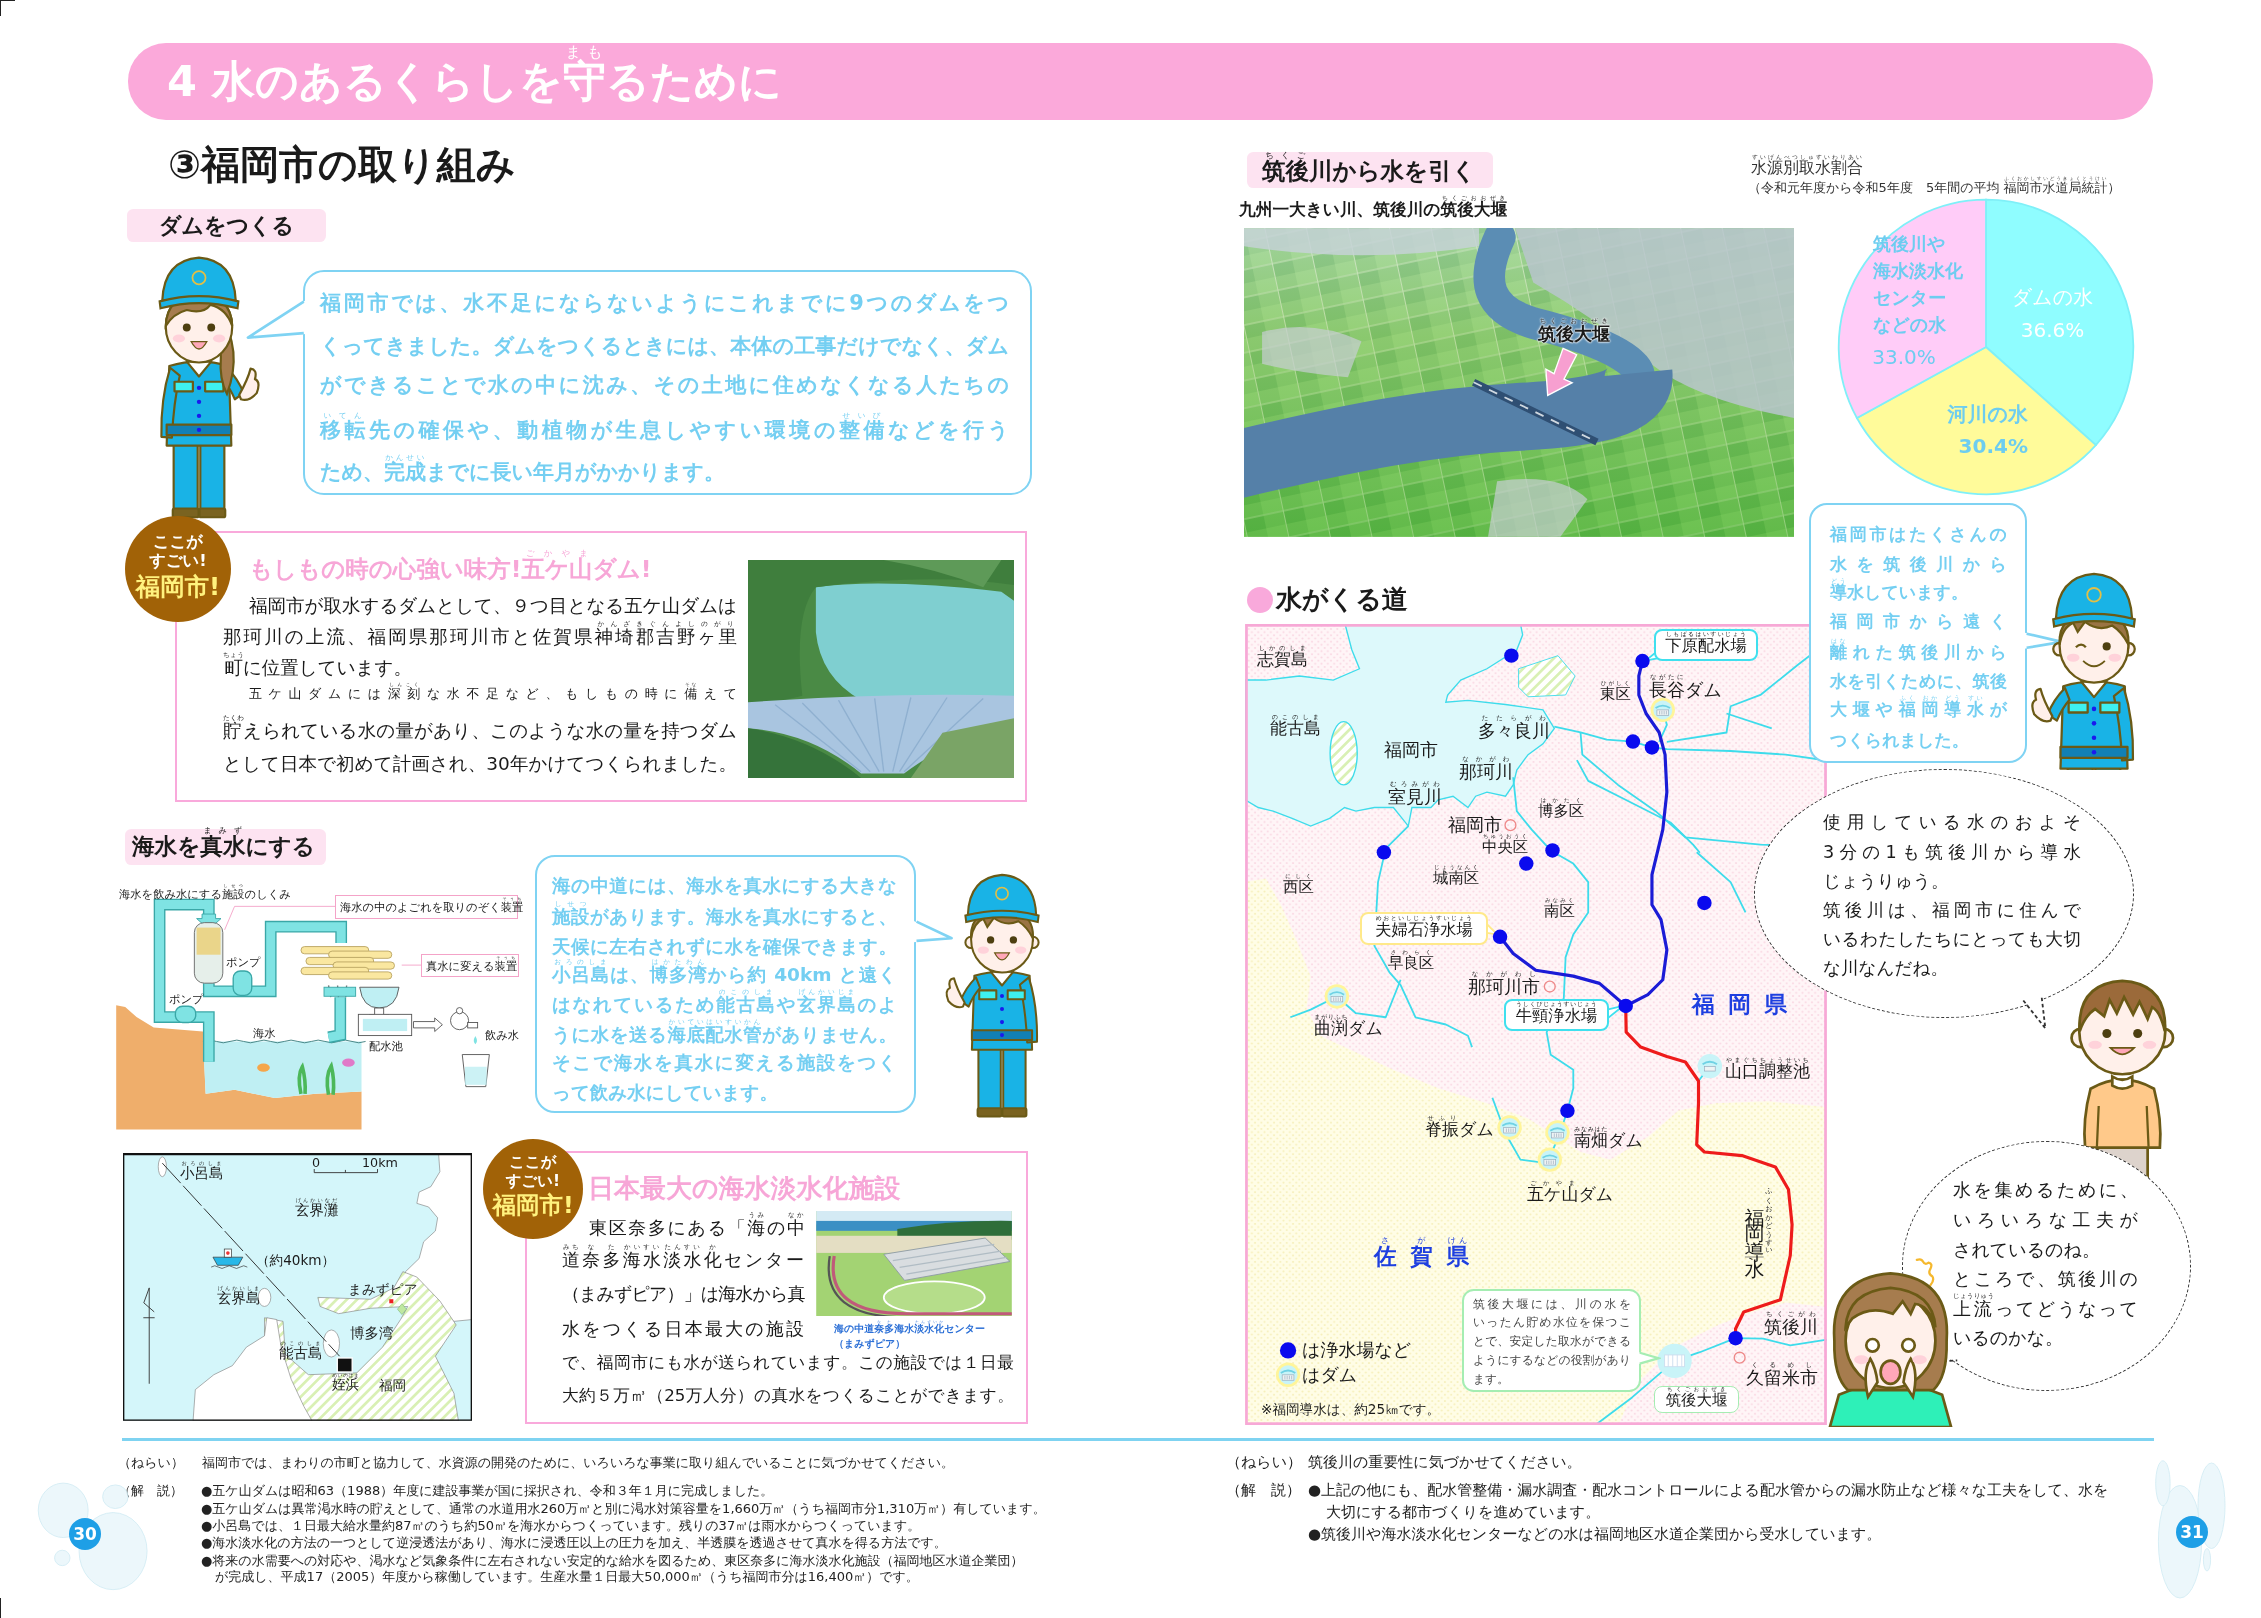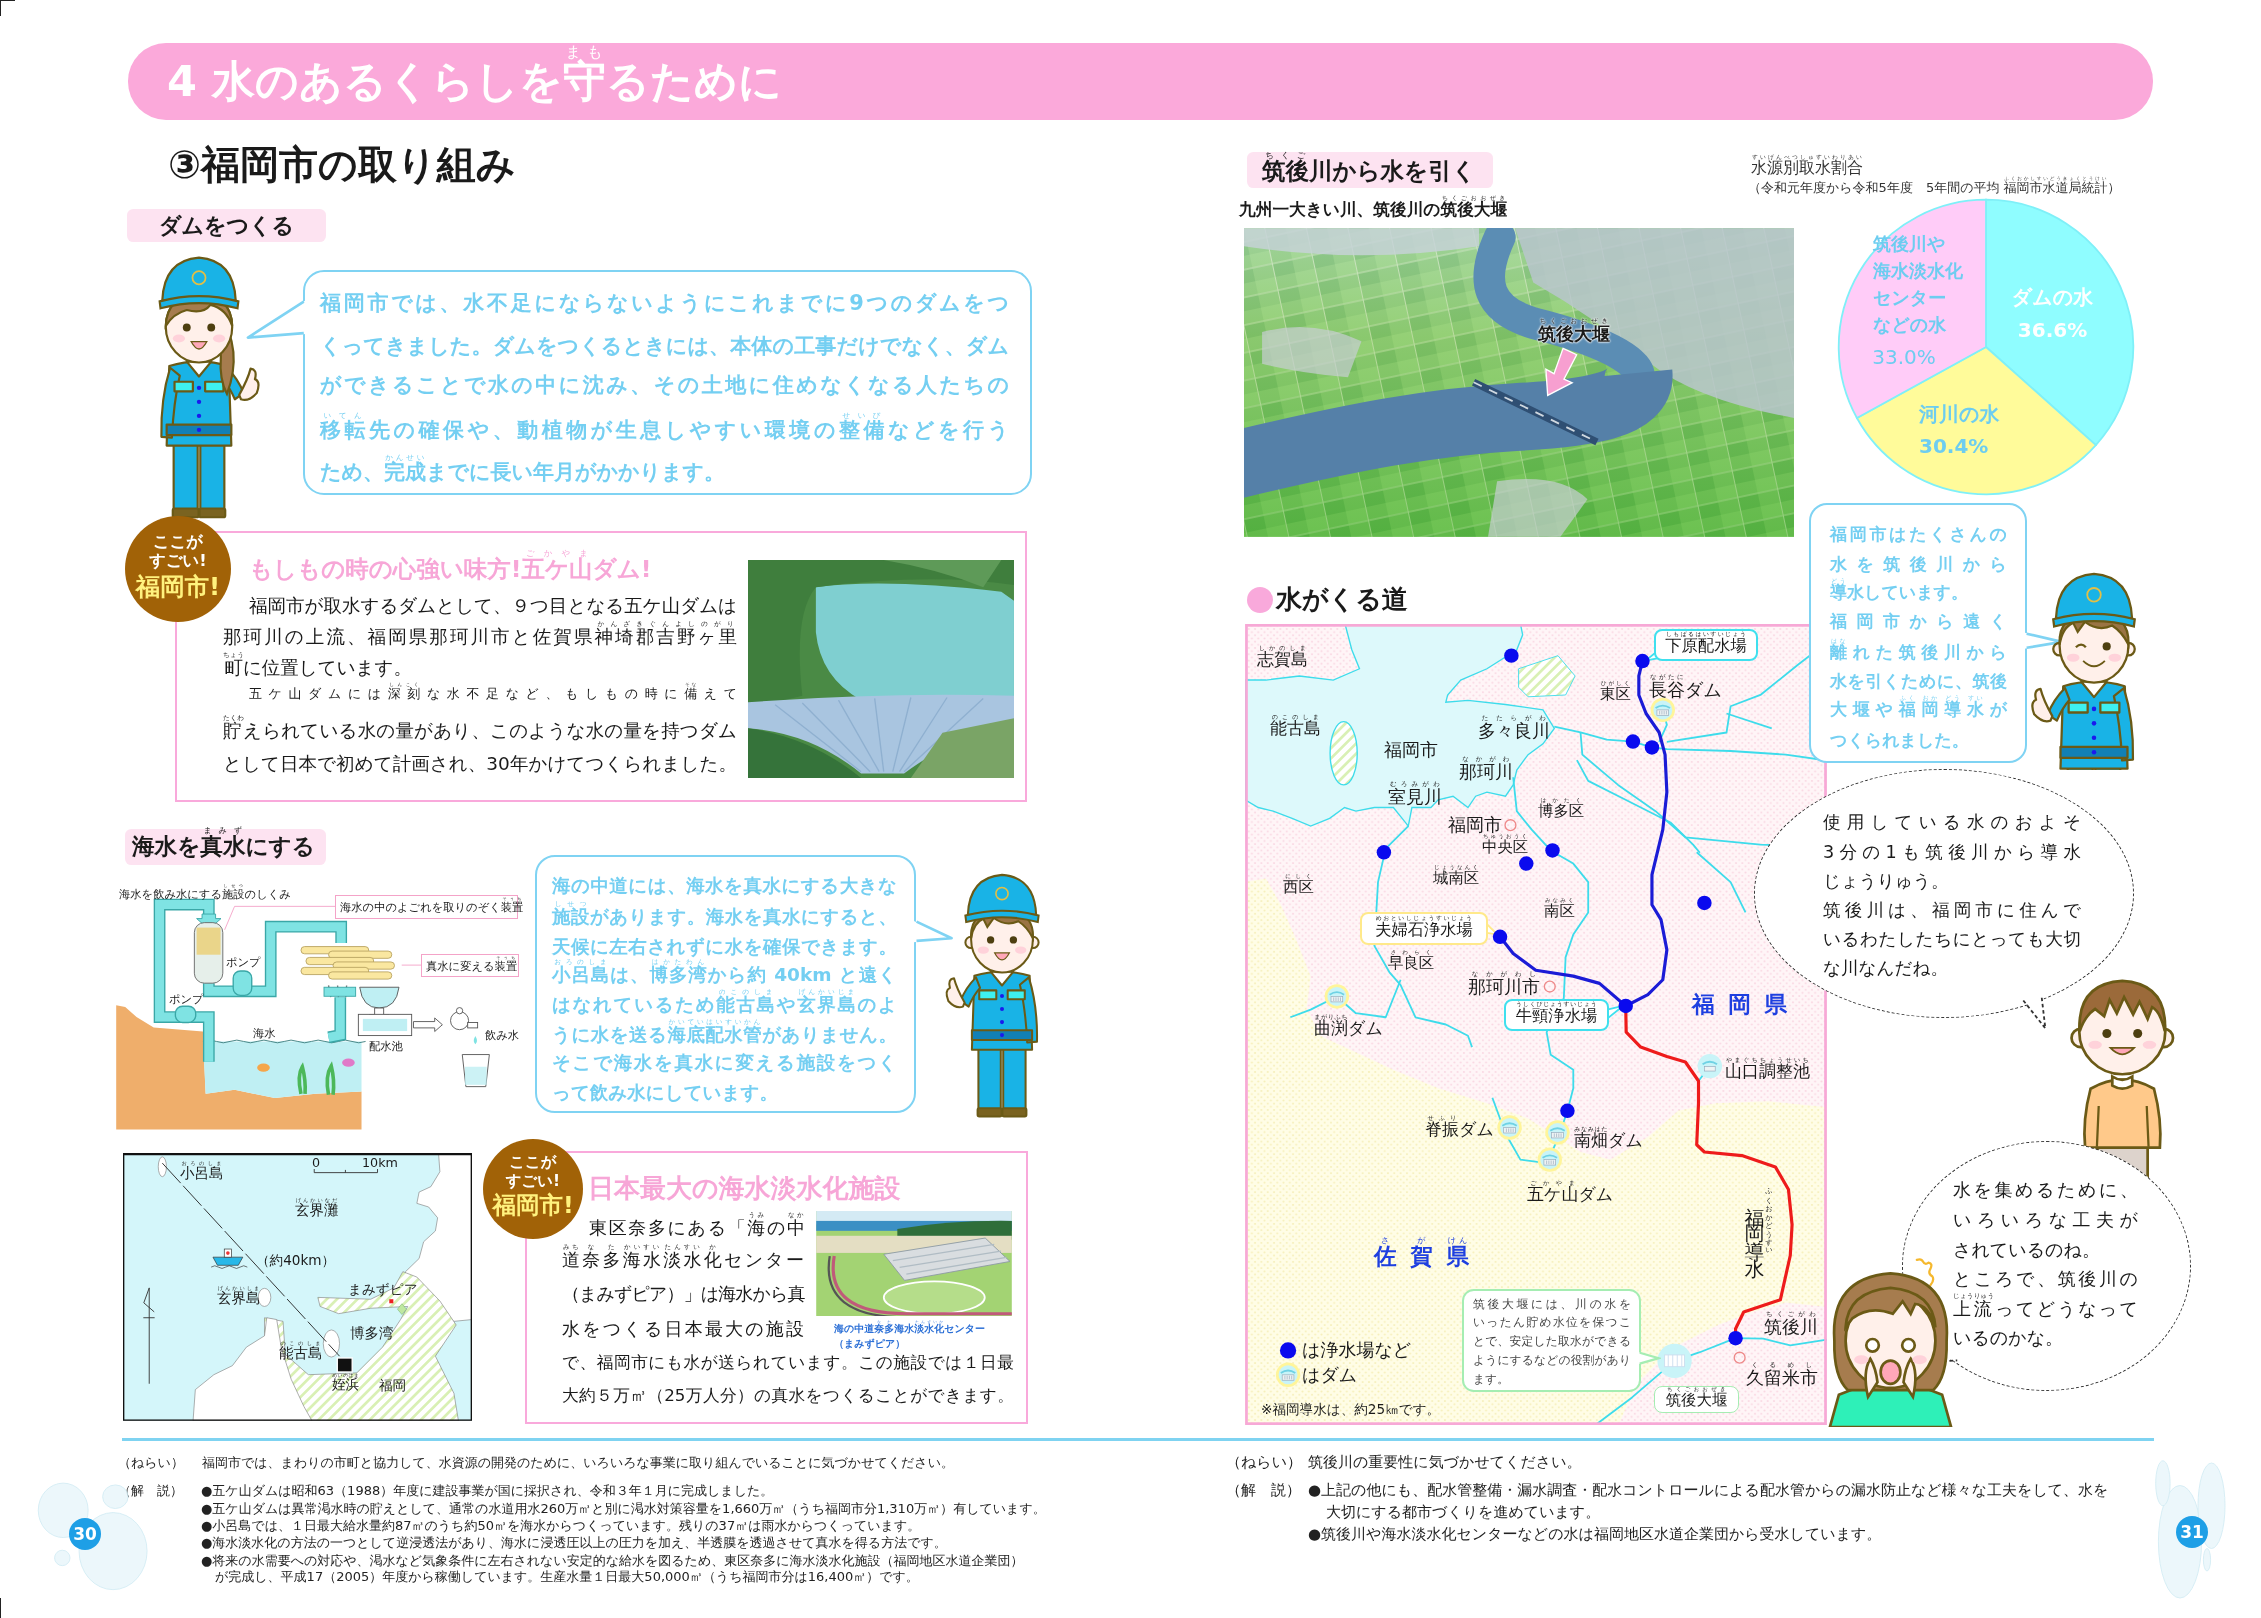--- a/index.html
+++ b/index.html
@@ -398,25 +398,25 @@
 
 <div class="ln" style="left:1751px;top:154px;font-size:16px;color:#333"><ruby>水源別取水割合<rt>すいげんべつしゅすいわりあい</rt></ruby></div>
 <div class="ln" style="left:1748px;top:176px;font-size:13px;color:#333">（令和元年度から令和5年度　5年間の平均 <ruby>福岡市水道局統計<rt>ふくおかしすいどうきょくとうけい</rt></ruby>）</div>
 <svg class="a" id="pie-svg" style="left:1836px;top:197px" width="300" height="300" viewBox="0 0 664 664">
     <g id="pie-slices">
       <path d="M332,332 L332,6 A326,326 0 0 1 575.1768134082834,549.1198687835661 Z" fill="#8FFDFF" stroke="#7FF0F8" stroke-width="4"></path>
       <path d="M332,332 L575.1768134082834,549.1198687835661 A326,326 0 0 1 46.32402230570045,489.0516977571592 Z" fill="#FFFB9A" stroke="#7FF0F8" stroke-width="4"></path>
       <path d="M332,332 L46.32402230570045,489.0516977571592 A326,326 0 0 1 331.99999999999994,6 Z" fill="#FFCCF8" stroke="#7FF0F8" stroke-width="4"></path>
     </g>
   </svg>
-<div class="a" style="left:1998px;top:280px;width:109px;text-align:center;color:#fff;font-size:20px;font-weight:bold;line-height:1.7">
+<div class="a" style="left:1998px;top:280px;width:109px;text-align:center;color:#fff;font-size:20px;font-weight:normal;line-height:1.7">
  <div>ダムの水</div>
  <div style="margin-top:-0.9px">36.6%</div>
 </div>
-<div class="a" style="left:1919px;top:399px;width:109px;text-align:left;color:#6DCDF0;font-size:20px;font-weight:bold;line-height:1.58">
+<div class="a" style="left:1919px;top:399px;width:109px;text-align:right;color:#6DCDF0;font-size:20px;font-weight:bold;line-height:1.58">
  <div>河川の水</div>
  <div>30.4%</div>
 </div>
 <div class="a" style="left:1873px;top:230px;width:100px;text-align:left;color:#6DCDF0;font-size:18px;font-weight:bold;line-height:27px">
  <div>筑後川や</div>
  <div>海水淡水化</div>
  <div>センター</div>
  <div>などの水</div>
 </div>
 <div class="a" style="left:1859px;top:341px;width:90px;text-align:center;color:#6DCDF0;font-size:20px;font-weight:normal;line-height:32px">33.0%</div>

